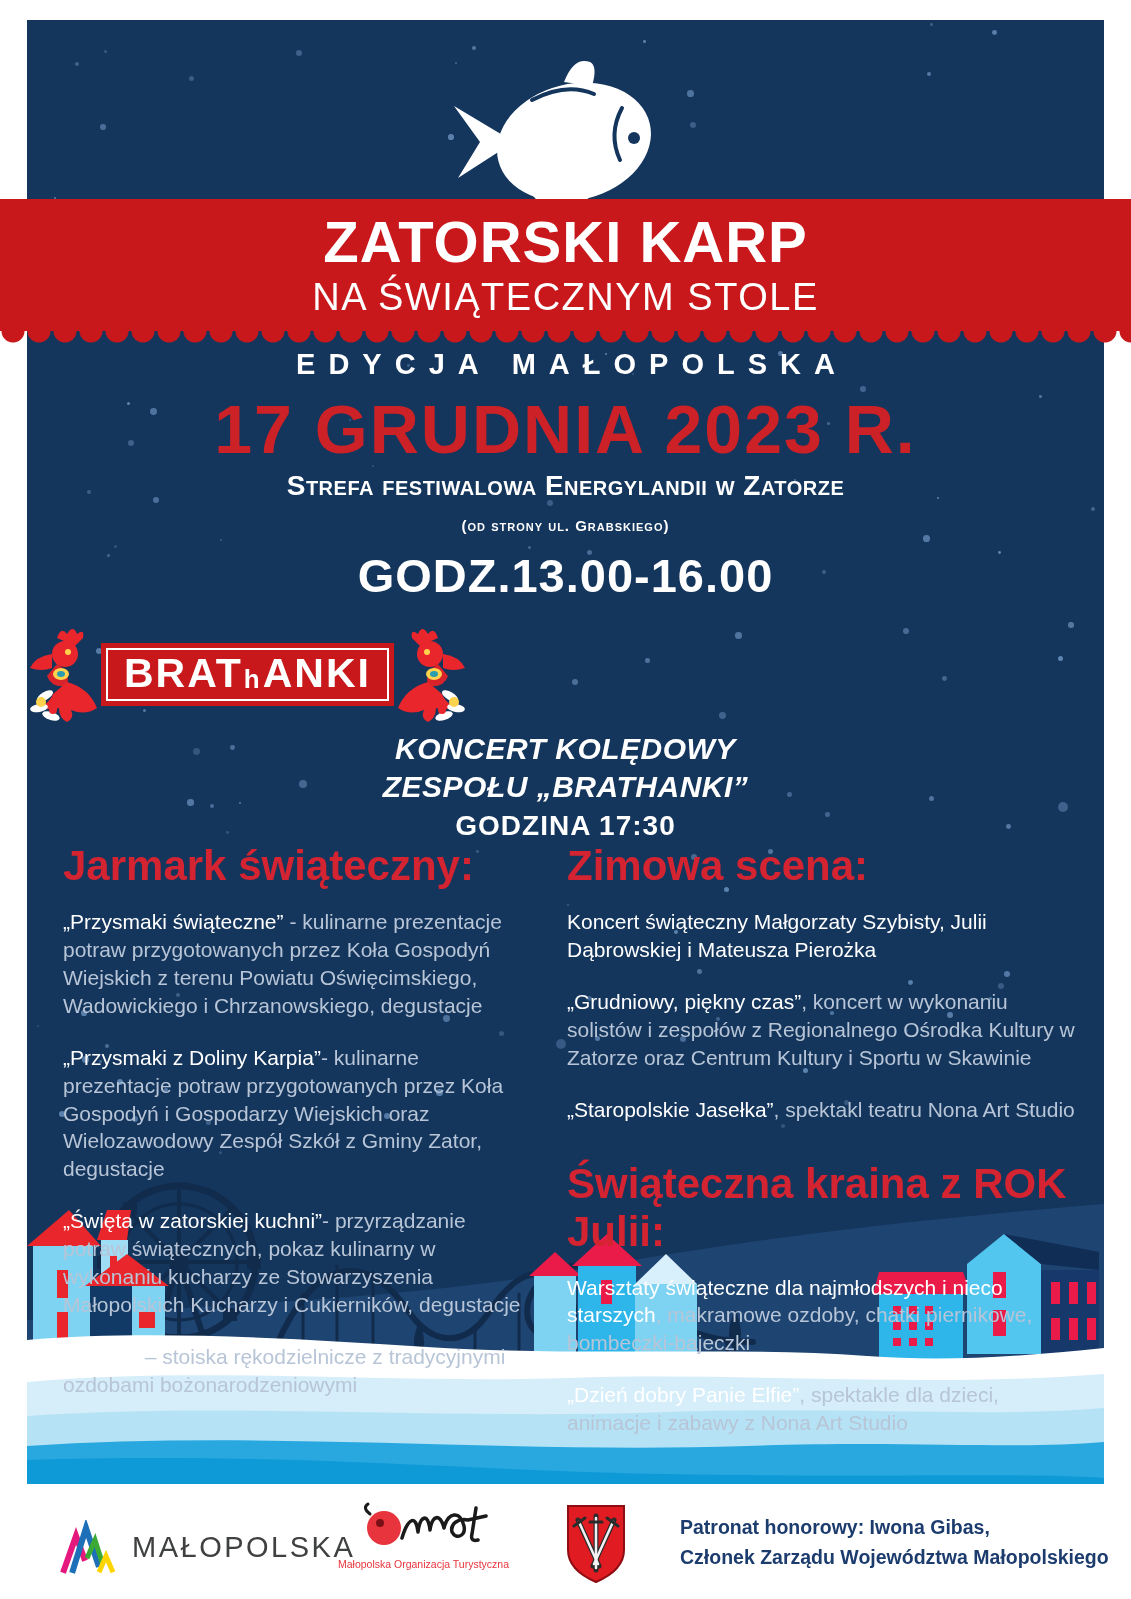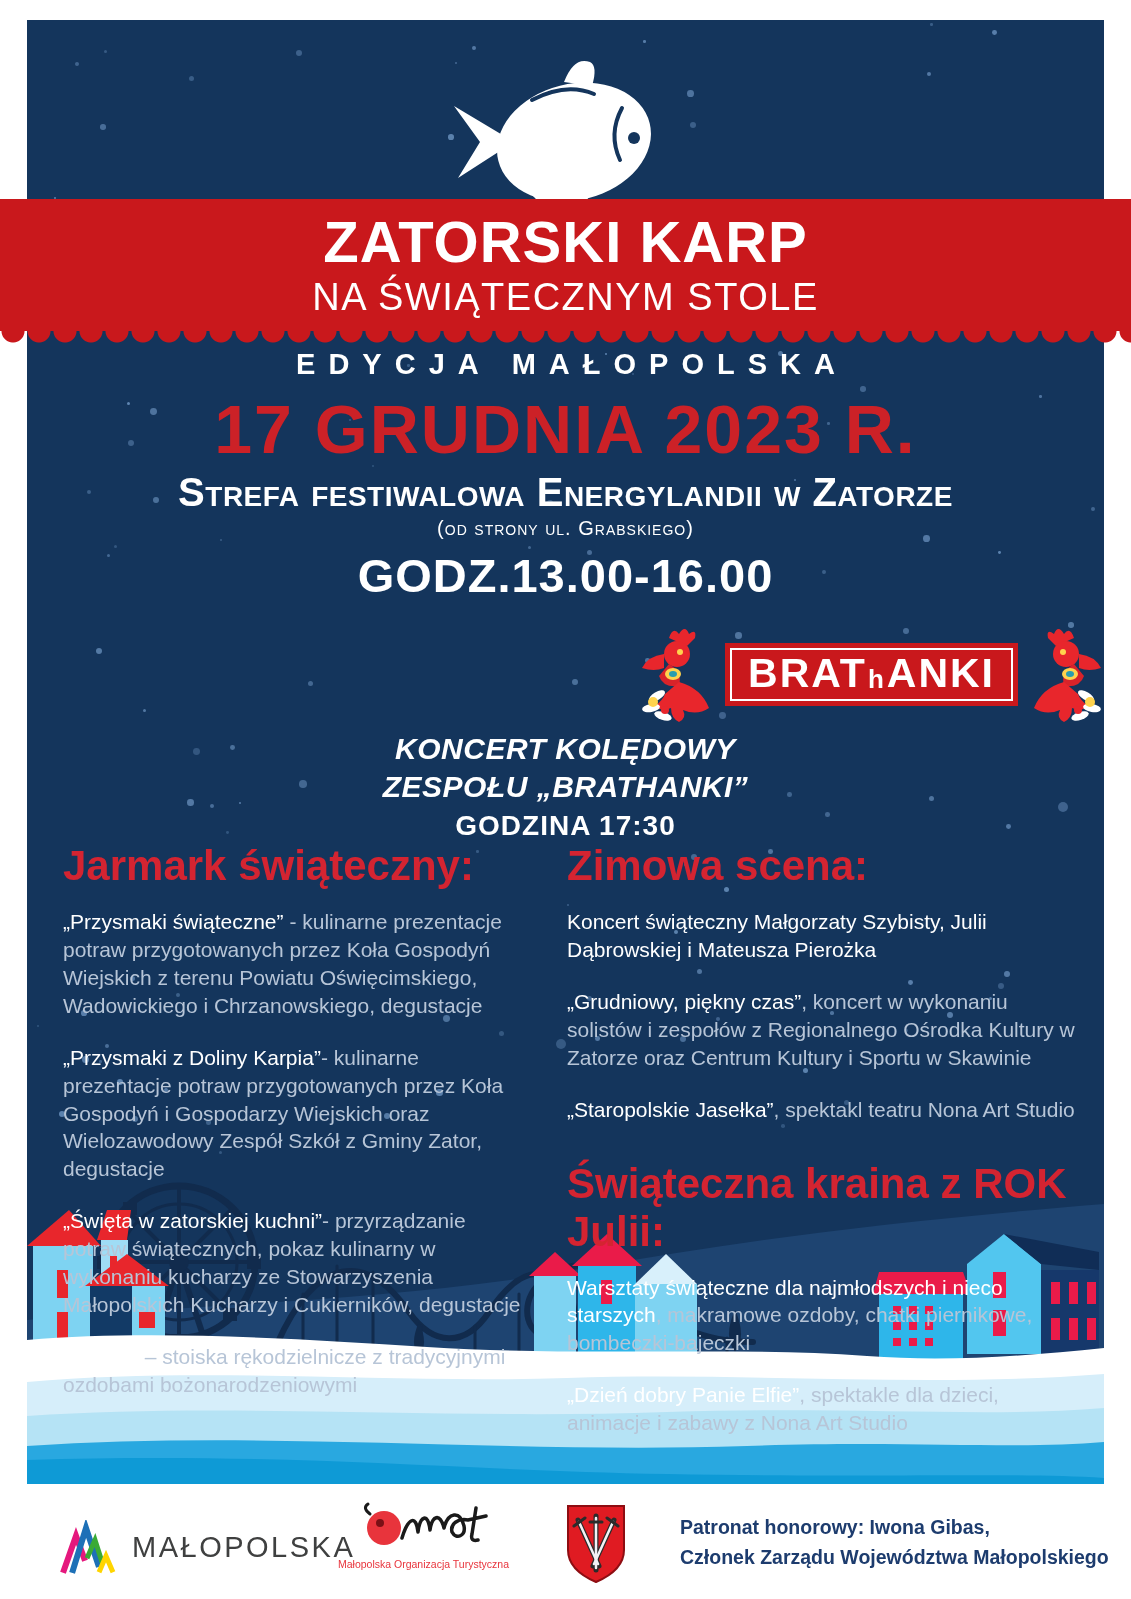--- a/index.html
+++ b/index.html
@@ -35,26 +35,26 @@
     color:#fff;font-weight:bold;font-size:58px;letter-spacing:1px;
     padding-top:13px;line-height:1.05;
   }
   .banner-subtitle{
     color:#fff;font-weight:400;font-size:38px;letter-spacing:1.5px;margin-top:3px;
   }
 
   .center-text{position:absolute;left:0;right:0;text-align:center;}
   .edition{top:328px;color:#fff;font-weight:bold;font-size:29px;letter-spacing:13px;text-indent:13px;}
   .date-line{top:370px;color:var(--red-bright,#cc2127);font-weight:bold;font-size:68px;letter-spacing:2px;}
-  .venue{top:450px;color:#fff;font-weight:bold;font-size:40px;font-variant:small-caps;letter-spacing:.5px;}
-  .venue-note{top:497px;color:#fff;font-weight:normal;font-size:20px;font-variant:small-caps;letter-spacing:1px;}
+  .venue{top:450px;color:#fff;font-weight:bold;font-size:28px;font-variant:small-caps;letter-spacing:.5px;}
+  .venue-note{top:497px;color:#fff;font-weight:bold;font-size:15px;font-variant:small-caps;letter-spacing:1px;}
   .hours{top:528px;color:#fff;font-weight:bold;font-size:47px;letter-spacing:1px;}
 
   
-  .band-logo{position:absolute;top:604px;left:0;right:0;display:flex;justify-content:flex-end;align-items:center;gap:12px;}
+  .band-logo{position:absolute;top:604px;left:0;right:0;display:flex;justify-content:flex-start;align-items:center;gap:0;}
   .band-plate{
     background:var(--red,#c9181c);border:3px solid var(--red,#c9181c);outline:2px solid #fff;outline-offset:-7px;
     padding:7px 20px 9px;color:#fff;font-weight:bold;font-size:41px;letter-spacing:2px;line-height:1;
     display:flex;align-items:flex-end;
   }
   .band-plate .small-h{font-size:26px;transform:translateY(-2px);margin:0 1px;}
   .rooster{width:74px;height:100px;}
   .rooster.flip{transform:scaleX(-1);}
 
   .concert{position:absolute;top:710px;left:0;right:0;text-align:center;color:#fff;font-weight:bold;}

